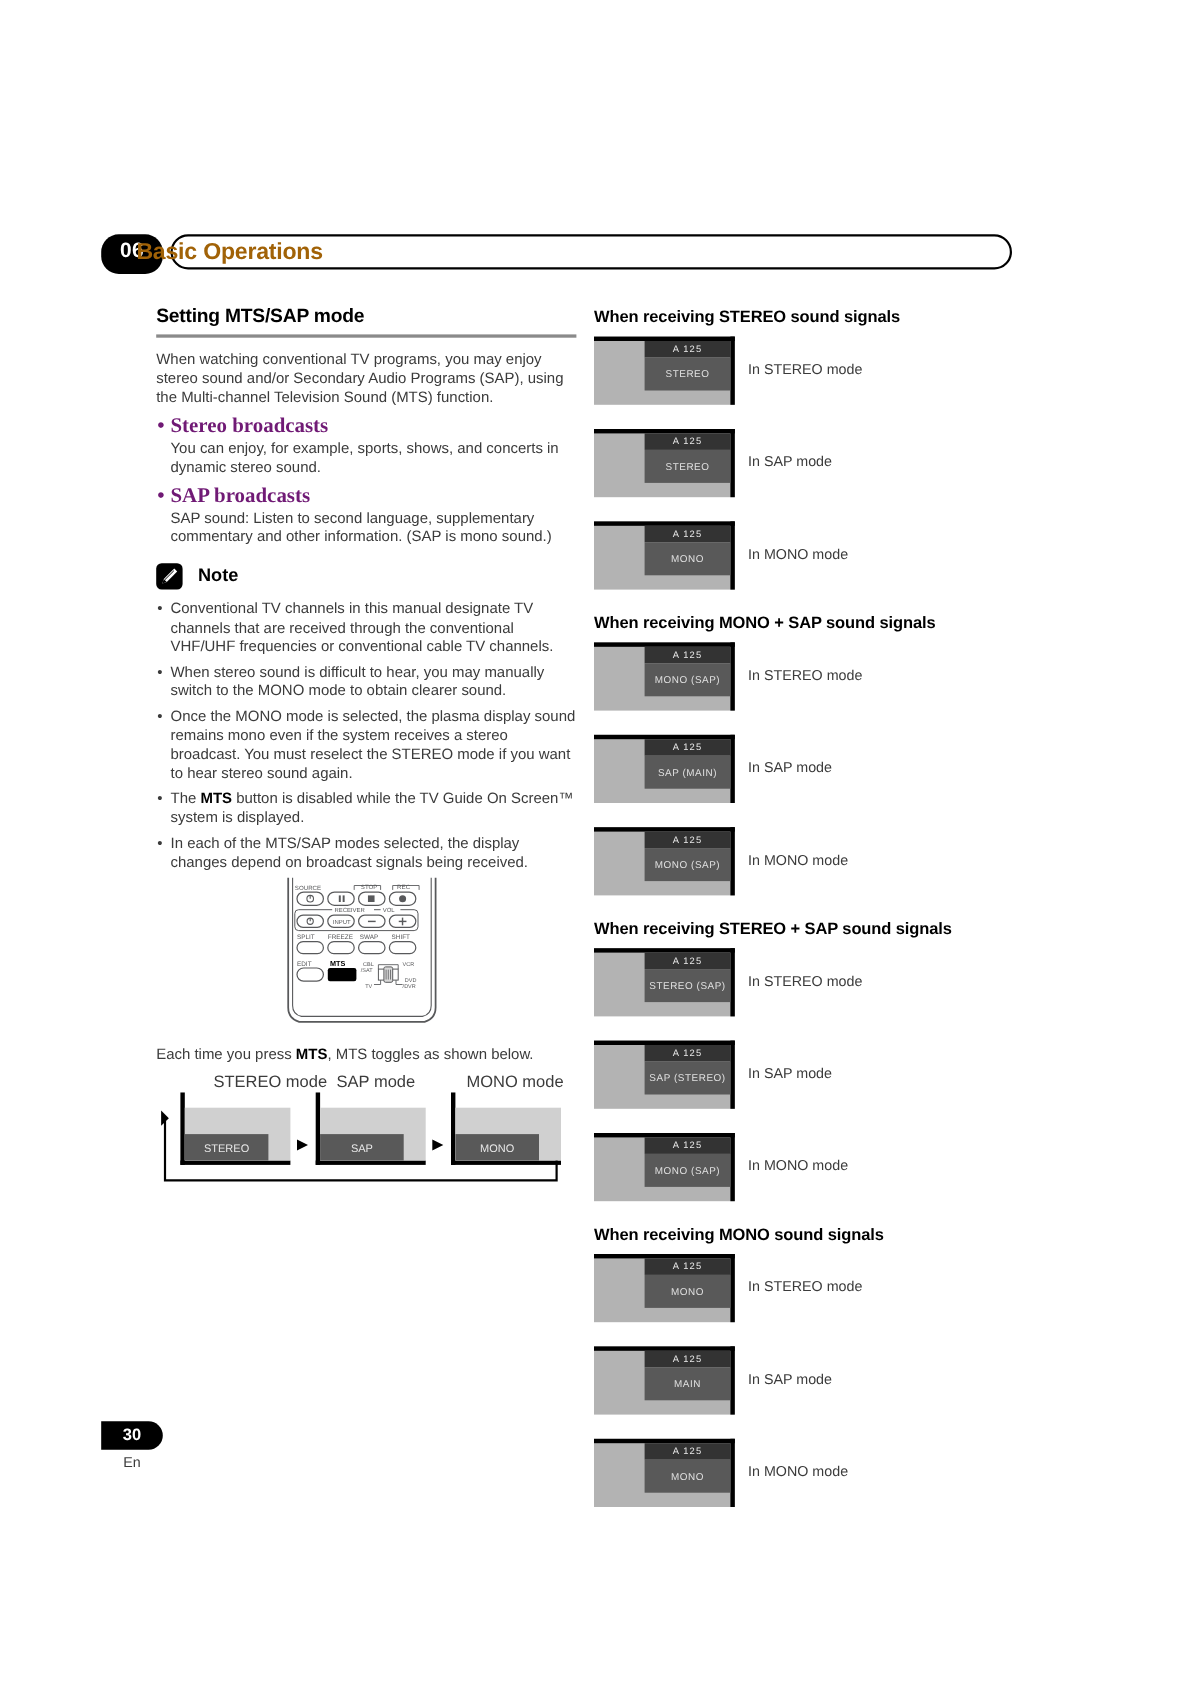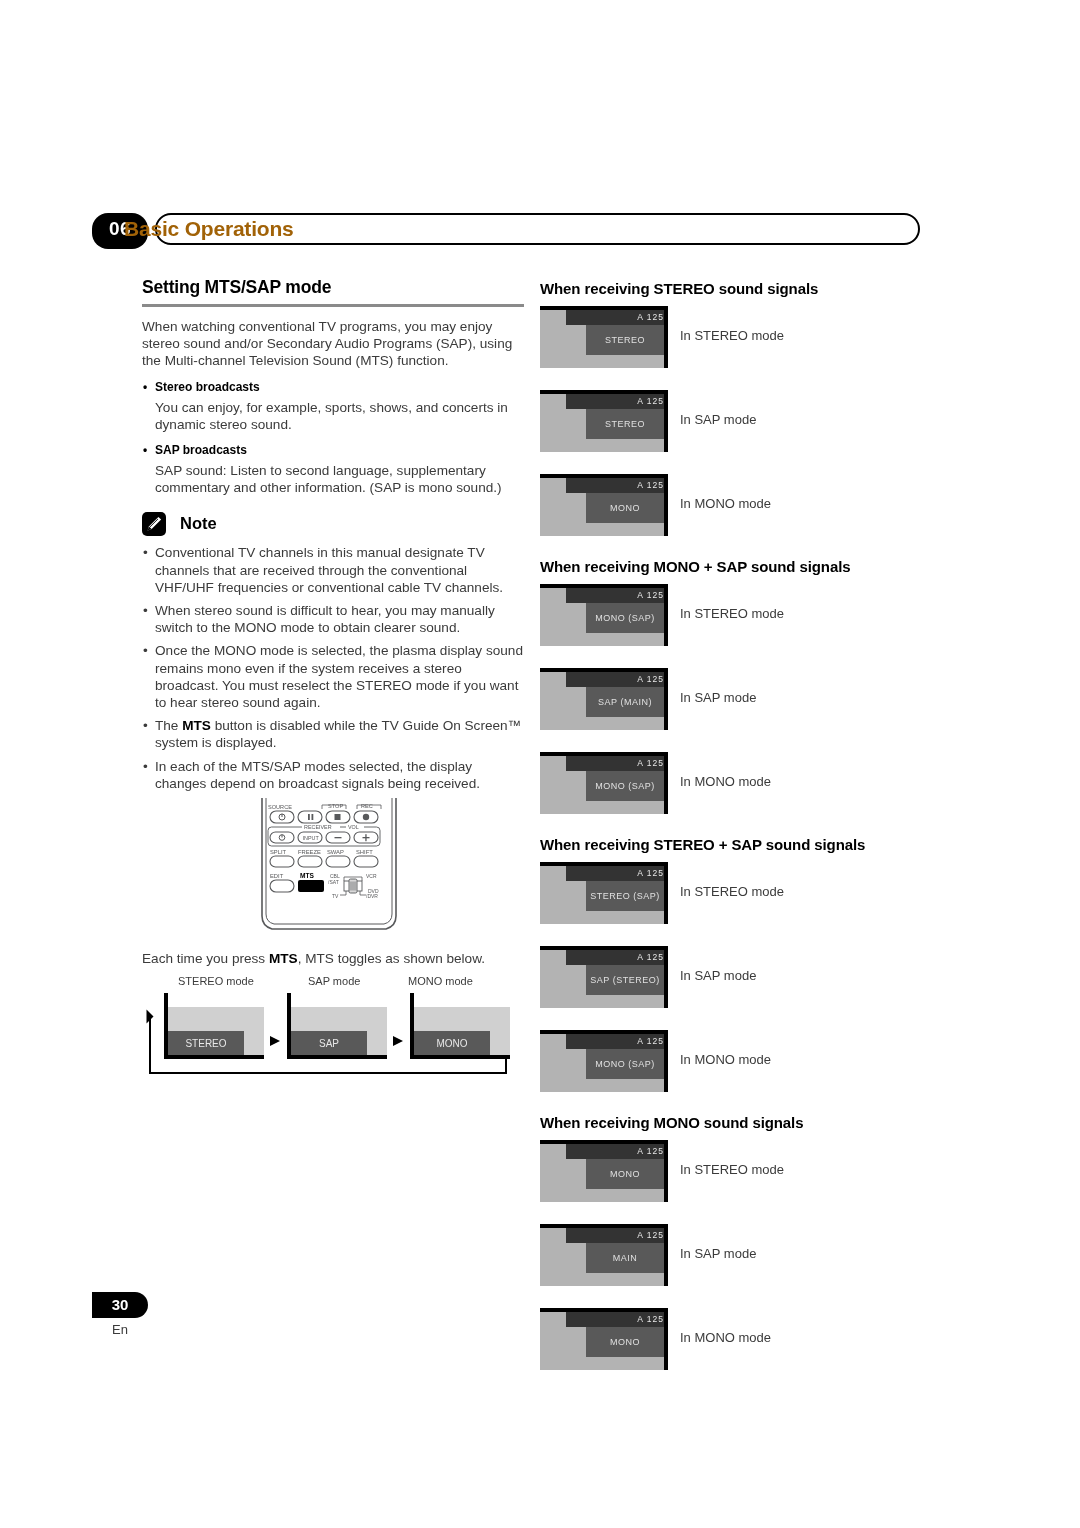--- a/index.html
+++ b/index.html
@@ -37,22 +37,22 @@
   h2.sec-title{
     margin:0 0 6px 0;font-size:17.5px;font-weight:bold;color:#000;
     letter-spacing:-.2px;
   }
   .rule{height:3px;background:#8a8a8a;margin:0 0 11px 0;}
 
   p.body{margin:0 0 9px 0;font-size:13.6px;line-height:17.2px;color:#3b3b3b;}
   p.body.tight{margin-bottom:5px;}
 
   .bullet-h{
-    font-size:12px;font-weight:bold;color:#000000;margin:0 0 3px 0;
-    padding-left:13px;position:relative;line-height:17px;
+    font-size:19px;font-weight:bold;color:#701a75;margin:0 0 3px 0;
+    padding-left:13px;position:relative;line-height:17px;font-family:Liberation Serif, serif;
   }
   .bullet-h:before{content:"\2022";position:absolute;left:1px;top:0;}
   .indent{padding-left:13px;}
 
   
   .note-head{margin:16px 0 6px 0;height:26px;position:relative;}
   .note-ico{
     position:absolute;left:0;top:0;width:24px;height:24px;
     background:#000;border-radius:5px;
   }
@@ -68,36 +68,36 @@
   ul.notes li b{color:#000;font-weight:bold;}
 
   
   .remote-wrap{position:relative;height:150px;margin-top:6px;}
   .remote{position:absolute;left:112px;top:0;}
 
   
   .toggle-caption{font-size:13.6px;line-height:17px;color:#3b3b3b;margin:2px 0 8px 0;}
   .toggle-caption b{color:#000;font-weight:bold;}
   .flow{position:relative;height:108px;}
-  .flow-lab{position:absolute;top:0;font-size:11px;color:#3b3b3b;}
+  .flow-lab{position:absolute;top:0;font-size:15px;color:#3b3b3b;margin-left:16px;}
 
   
   h3.sub-title{
     margin:0 0 9px 0;font-size:15px;font-weight:bold;color:#000;letter-spacing:-.1px;
   }
   .shot-row{position:relative;height:72px;margin-bottom:12px;}
   .tv{
     position:absolute;left:0;top:0;width:128px;height:62px;
     background:#b3b3b3;border-top:4px solid #000;border-right:4px solid #000;
     box-sizing:border-box;
   }
   .tv .osd-ch{
     position:absolute;right:0;top:0;width:78px;height:15px;
     background:#333;color:#e8e8e8;font-size:8.5px;line-height:15px;
-    text-align:right;letter-spacing:1px;padding-left:20px;
+    text-align:center;letter-spacing:1px;
   }
   .tv .osd-mode{
     position:absolute;right:0;top:15px;width:78px;height:30px;
     background:#595959;color:#e0e0e0;font-size:9px;line-height:30px;
     text-align:center;letter-spacing:.5px;
   }
   .shot-cap{
     position:absolute;left:140px;top:22px;
     font-size:13px;color:#3b3b3b;
   }
@@ -230,21 +230,21 @@
       <line x1="101" y1="83.5" x2="101" y2="92.5" stroke="#58595b" stroke-width="0.7"></line>
     </svg>
   </div>
 
   <p class="toggle-caption">
     <span>Each time you press </span><b>MTS</b><span>, MTS toggles as shown below.</span>
   </p>
 
   <div class="flow">
     <div class="flow-lab" style="left:36px;">STEREO mode</div>
-    <div class="flow-lab" style="left:166px;">SAP mode</div>
+    <div class="flow-lab" style="left:148px;">SAP mode</div>
     <div class="flow-lab" style="left:266px;">MONO mode</div>
 
     <svg width="382" height="90" viewBox="0 0 382 90" style="position:absolute;left:0;top:18px;">
 
       <path d="M348 20 L364 20 L364 80 L8 80 L8 26" fill="none" stroke="#000" stroke-width="2"></path>
 
       <polygon points="8,20 1,27 15,27" fill="#000" transform="rotate(90 8 23.5)"></polygon>
 
       <g>
         <rect x="22" y="0" width="4" height="66" fill="#000"></rect>

